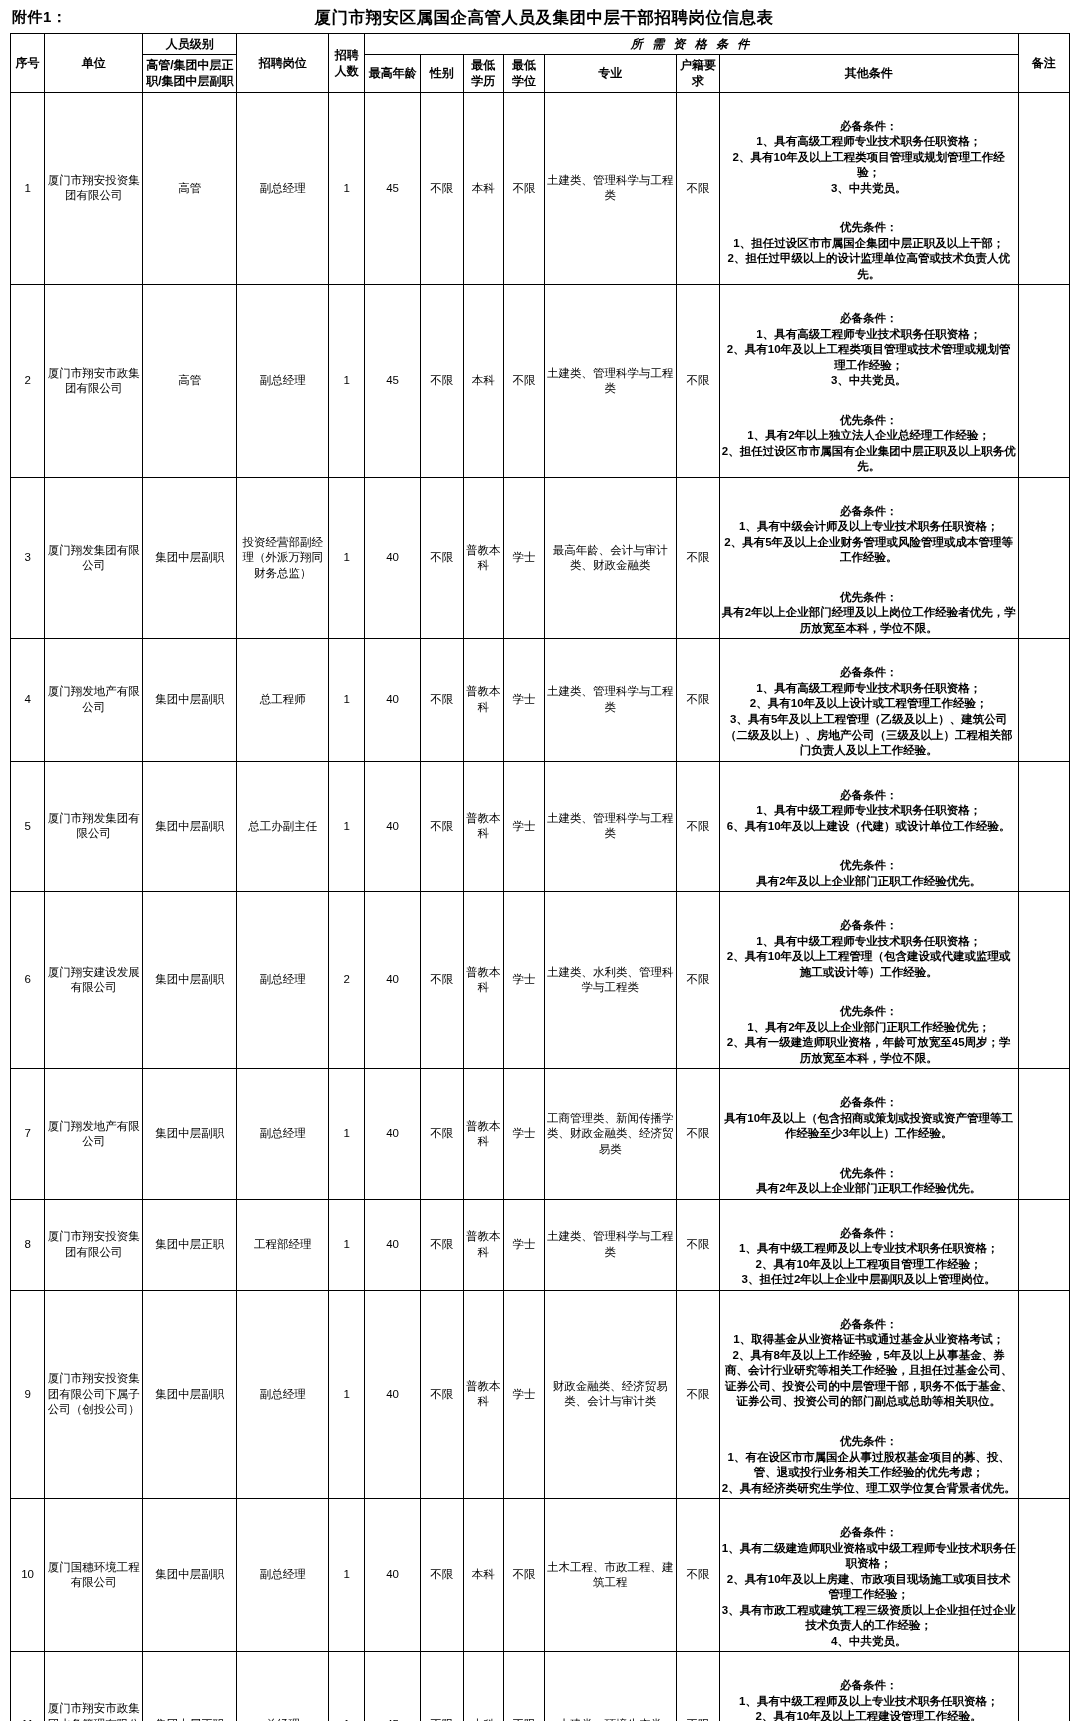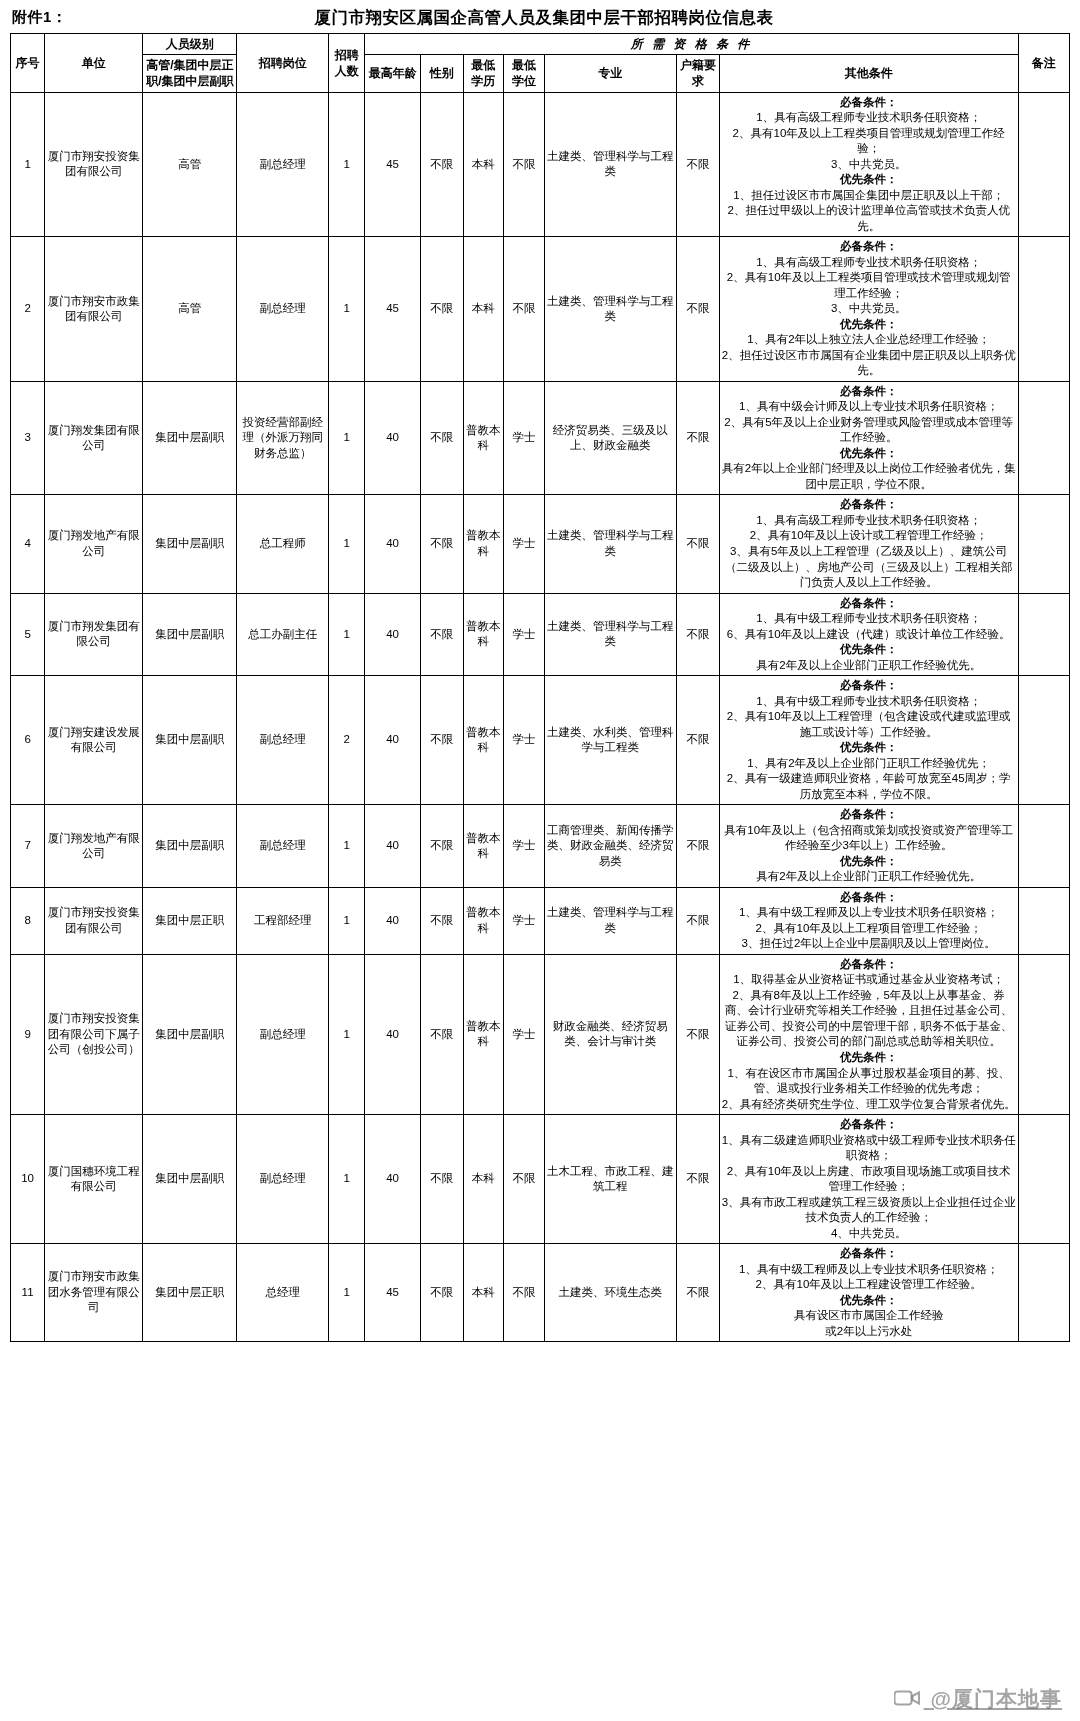--- a/index.html
+++ b/index.html
@@ -67,23 +67,25 @@
     text-align: left;
     vertical-align: top;
     padding: 5px 6px 5px 6px;
     font-size: 11.5px;
     line-height: 1.45;
     word-break: break-all;
   }
   .cond .grp {
     display: block;
     font-weight: bold;
+    margin-top: 24px;
   }
   .cond .line {
     display: block;
+    font-weight: bold;
   }
   .watermark {
     position: absolute;
     right: 18px;
     bottom: 8px;
     font-size: 21px;
     font-weight: bold;
     color: rgba(90,90,90,0.55);
     letter-spacing: 1px;
     font-family: "Liberation Sans", sans-serif;
@@ -206,28 +208,28 @@
         <tr>
           <td>3</td>
           <td>厦门翔发集团有限公司</td>
           <td>集团中层副职</td>
           <td>投资经营部副经理（外派万翔同财务总监）</td>
           <td>1</td>
           <td>40</td>
           <td>不限</td>
           <td>普教本科</td>
           <td>学士</td>
-          <td>经济贸易类、三级及以上、财政金融类</td>
+          <td>最高年龄、会计与审计类、财政金融类</td>
           <td>不限</td>
           <td class="cond">
             <span class="grp">必备条件：</span>
             <span class="line">1、具有中级会计师及以上专业技术职务任职资格；</span>
             <span class="line">2、具有5年及以上企业财务管理或风险管理或成本管理等工作经验。</span>
             <span class="grp">优先条件：</span>
-            <span class="line">具有2年以上企业部门经理及以上岗位工作经验者优先，集团中层正职，学位不限。</span>
+            <span class="line">具有2年以上企业部门经理及以上岗位工作经验者优先，学历放宽至本科，学位不限。</span>
           </td>
           <td></td>
         </tr>
         <tr>
           <td>4</td>
           <td>厦门翔发地产有限公司</td>
           <td>集团中层副职</td>
           <td>总工程师</td>
           <td>1</td>
           <td>40</td>

